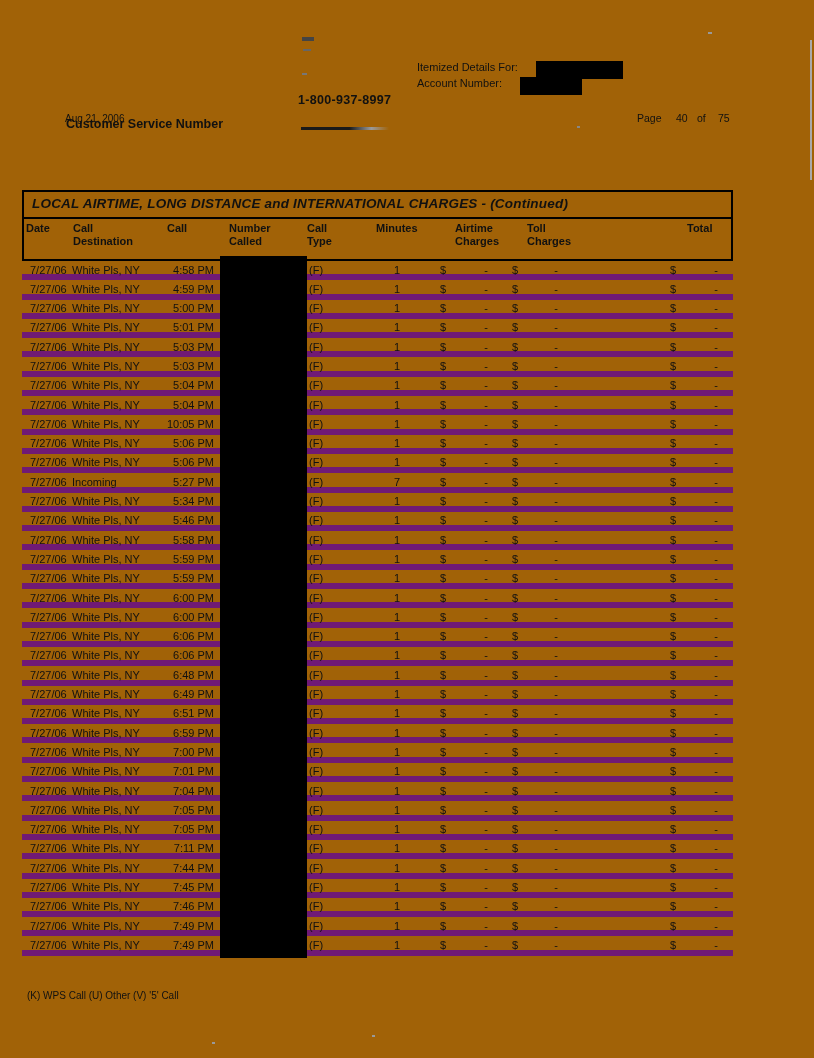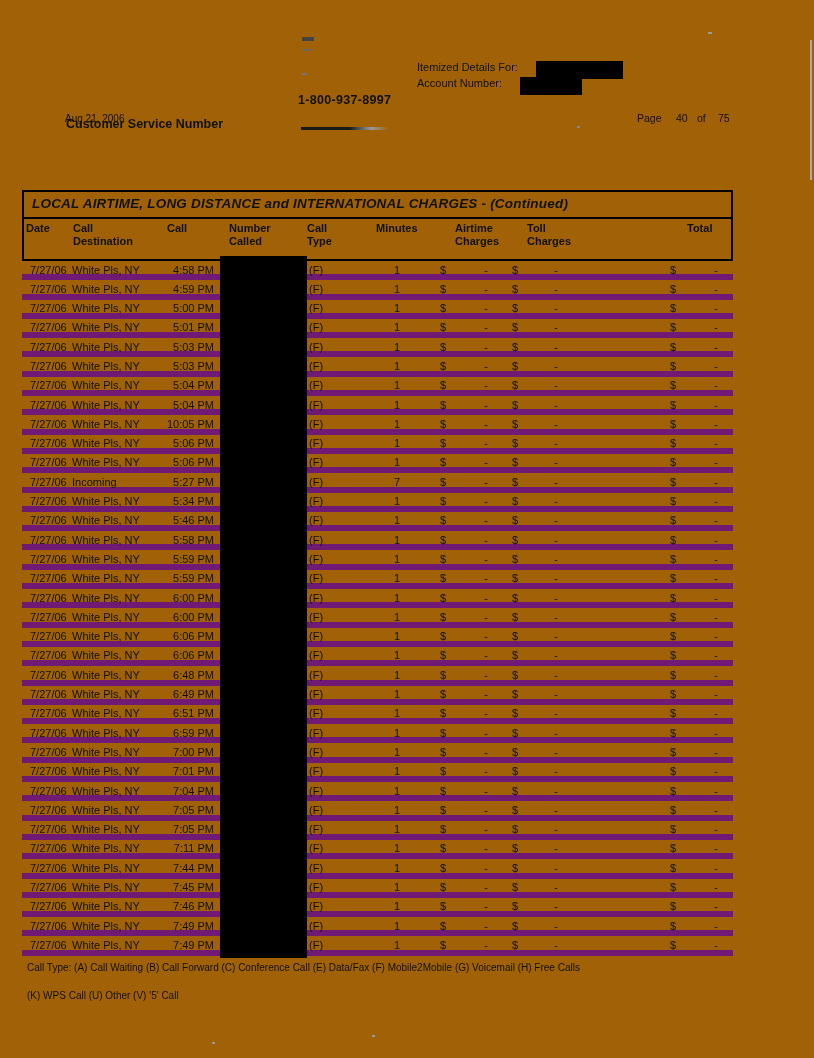--- a/index.html
+++ b/index.html
@@ -779,16 +779,15 @@
           </span>
           <span class="cell charge c-total">
             <span>$</span>
             <span>-</span>
           </span>
         </div>
       </div>
     <div class="redact col-redact"></div>
   </div>
 
-  <div class="abs legend1">Call Type: (A) Call Waiting (B) Call Forward (C) Conference Call (E) Data/Fax (F) Mobile2Mobile (G) Voicemail (H) Free Calls</div>
   <div class="abs legend2">(K) WPS Call (U) Other (V) '5' Call</div>
 
 </div>
 
 </body></html>

